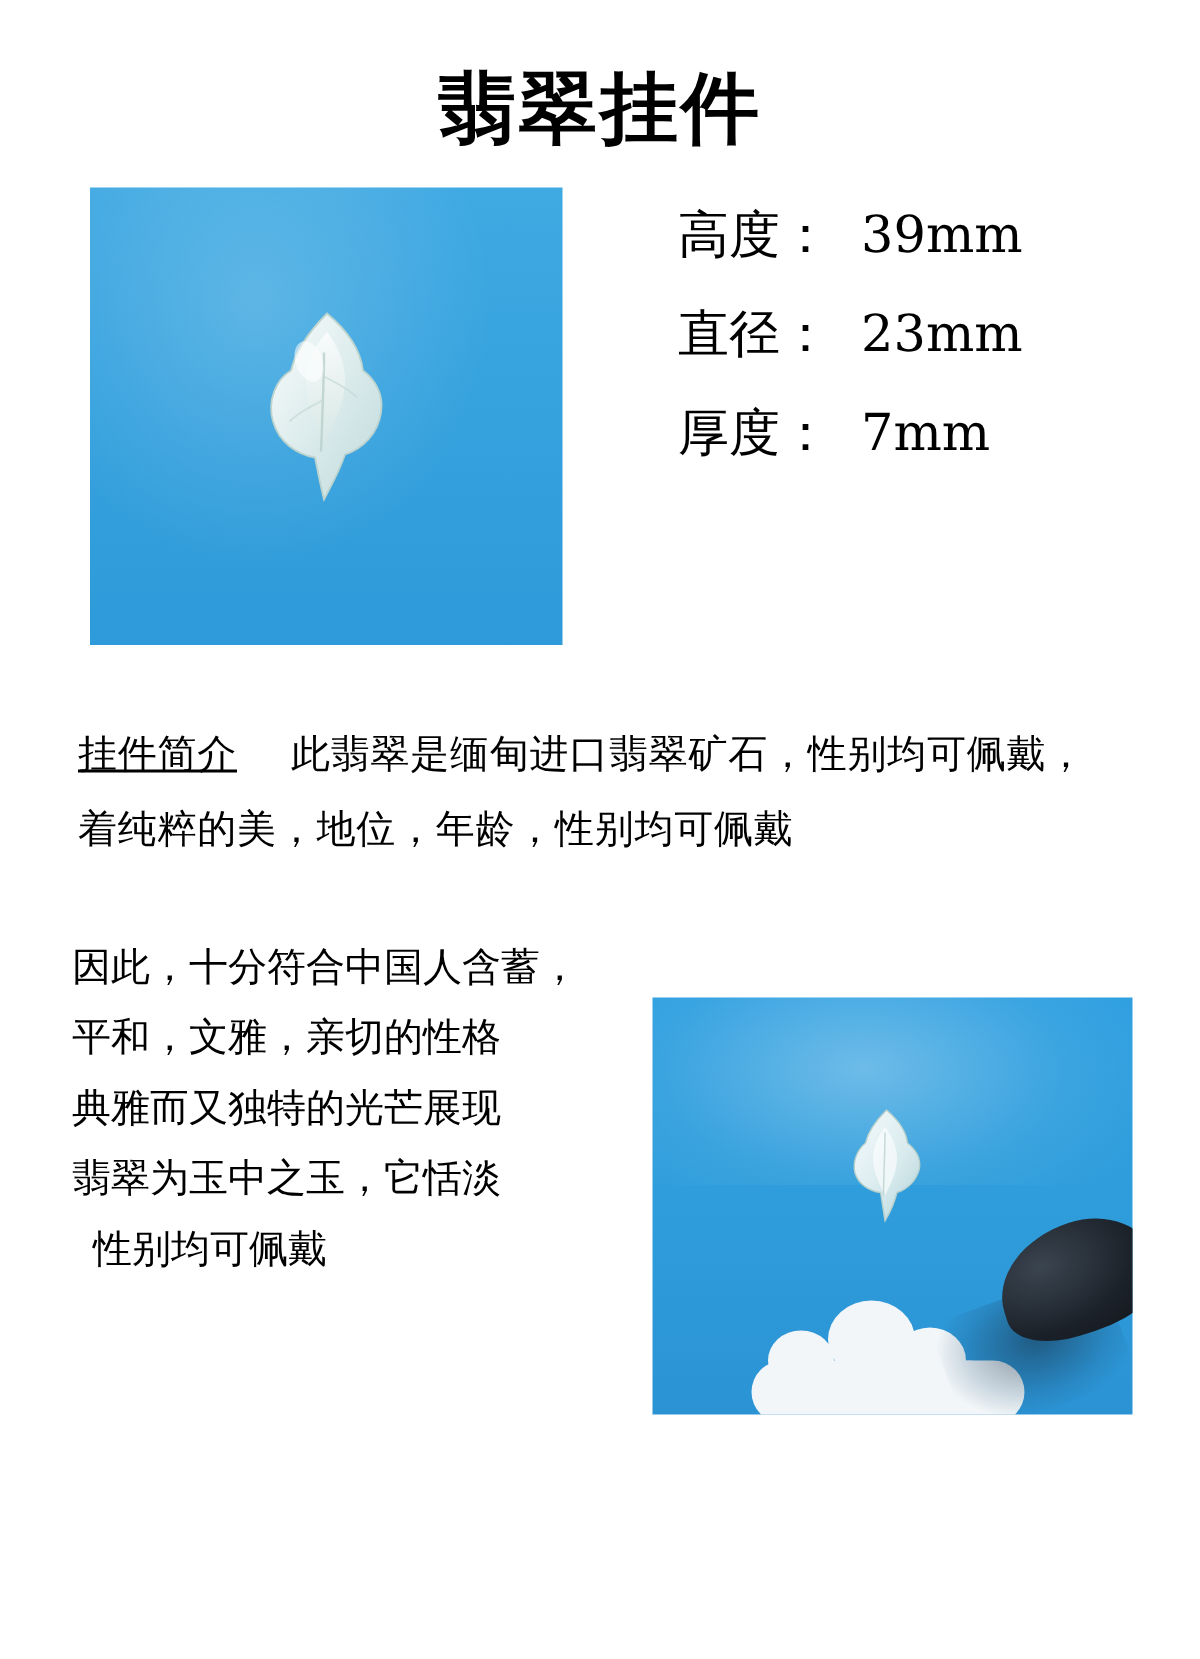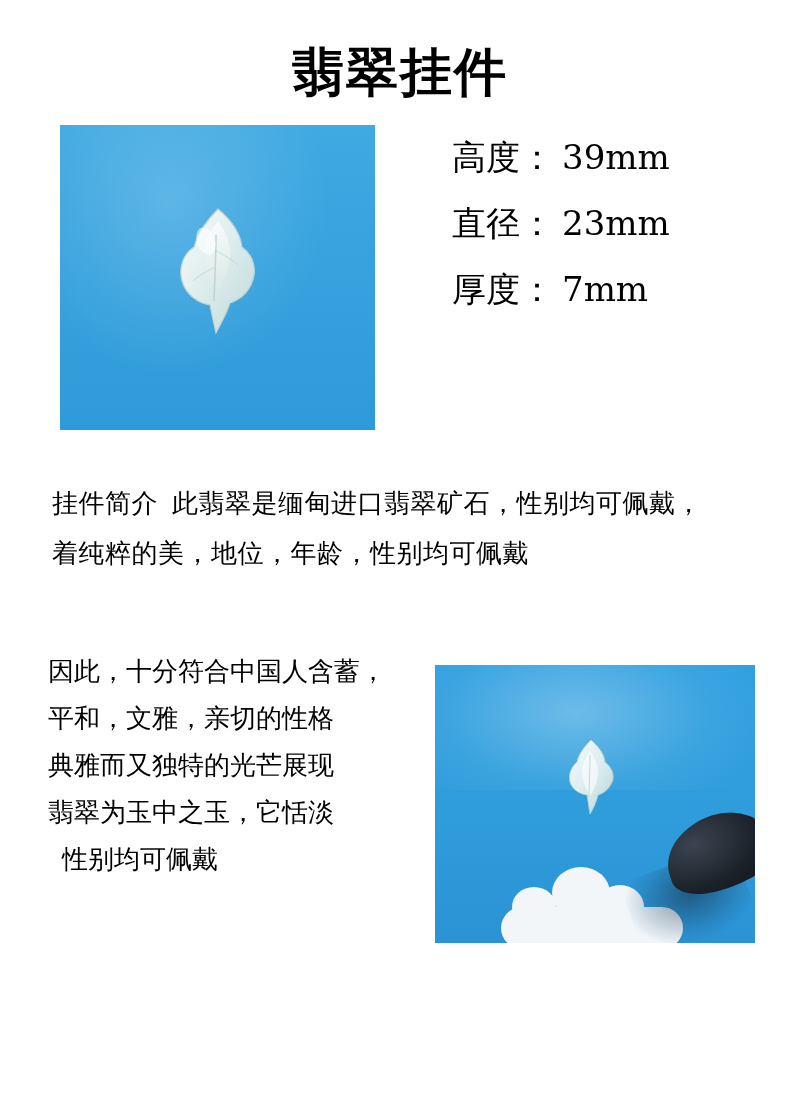--- a/index.html
+++ b/index.html
@@ -65,40 +65,40 @@
     width: 320px;
   }
   .spec-row {
     font-size: 34px;
     line-height: 1.0;
     margin-bottom: 32px;
     white-space: nowrap;
     color: #000;
   }
   .spec-row .spec-label { letter-spacing: 0px; }
-  .spec-row .spec-value { margin-left: 8px; }
+  .spec-row .spec-value { margin-left: 20px; }
 
   
   .desc-wide {
     position: absolute;
     left: 52px;
     top: 478px;
     width: 720px;
     font-size: 26px;
     line-height: 50px;
     color: #000;
     letter-spacing: 0.5px;
   }
-  .desc-wide .lead { margin-right: 14px; }
+  .desc-wide .lead { margin-right: 36px; text-decoration: underline; }
 
   
   .desc-col {
     position: absolute;
     left: 48px;
-    top: 648px;
+    top: 622px;
     width: 372px;
     font-size: 26px;
     line-height: 47px;
     color: #000;
   }
   .desc-col .line { white-space: nowrap; }
   .desc-col .indent { padding-left: 14px; }
 
   
   .photo-bottom {

